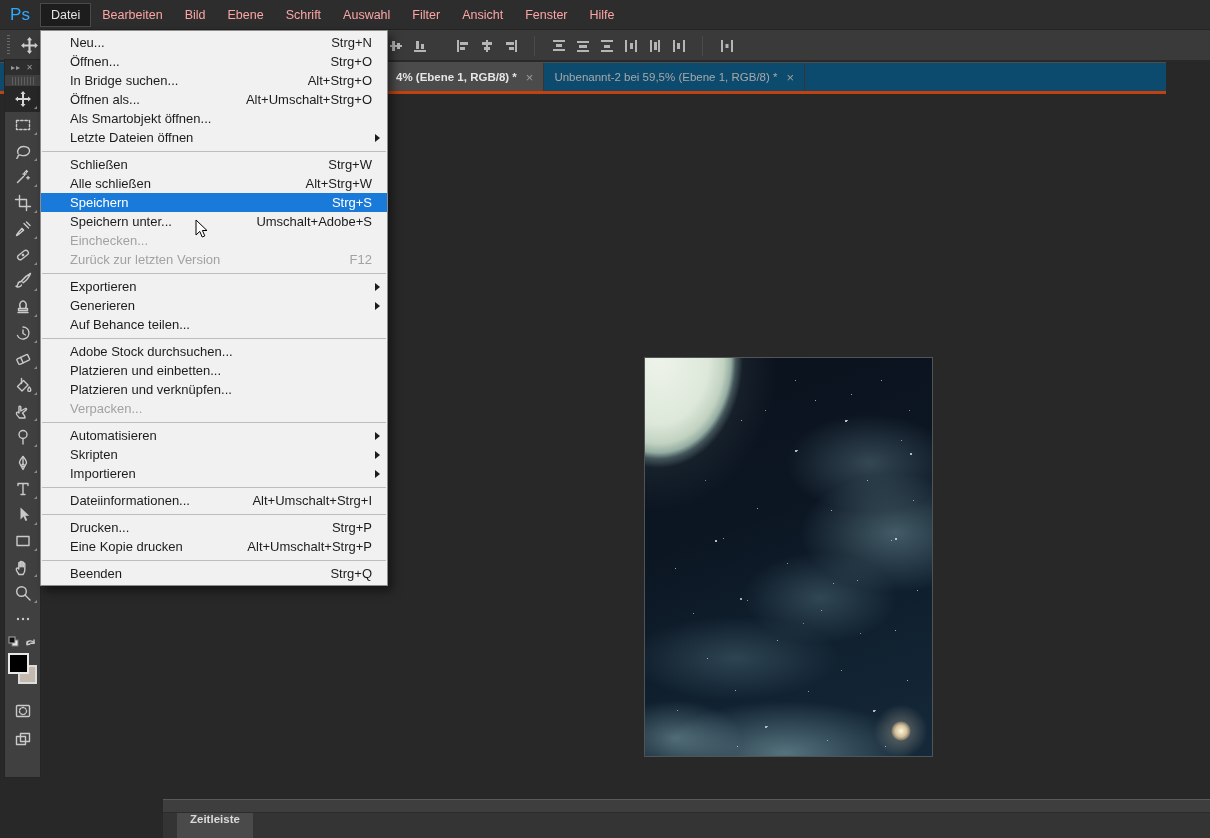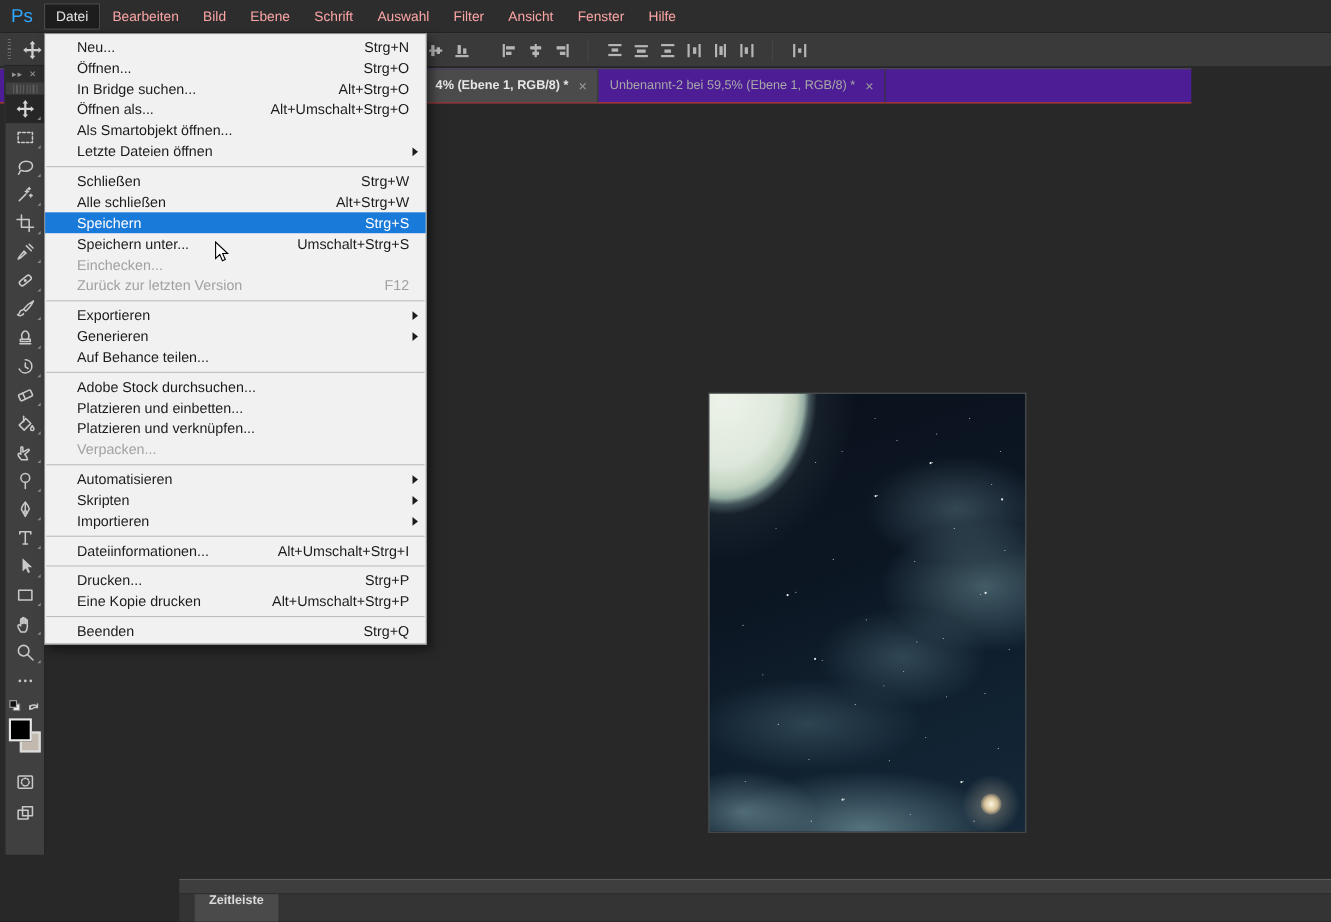--- a/index.html
+++ b/index.html
@@ -19,22 +19,22 @@
   .optionsbar { position:absolute; left:0; top:30px; width:1210px; height:31px;
     background:#3a3a3a; border-bottom:1px solid #2a2a2a; z-index:4; }
   .ob-grip { position:absolute; left:7px; top:5px; width:3px; height:21px;
     background:repeating-linear-gradient(180deg,#6a6a6a 0 1px,transparent 1px 3px); }
   .ob-move { position:absolute; left:20px; top:6px; }
   .ob-icons { position:absolute; left:362px; top:6px; display:flex; align-items:center; gap:5px; }
   .ob-icon { width:19px; height:19px; display:flex; align-items:center; justify-content:center; }
   .ob-sep { width:1px; height:20px; background:#2e2e2e; margin:0 9px; border-right:1px solid #4a4a4a; }
   .ob-gap { width:14px; }
   
-  .tabbar { position:absolute; left:0; top:62px; width:1083px; height:32px;
-    background:#4c1d95; border-top:1px solid #4d4d4d; border-bottom:1px solid #c2410c;
+  .tabbar { position:absolute; left:0; top:62px; width:1166px; height:32px;
+    background:#0c4a6e; border-top:1px solid #4d4d4d; border-bottom:3px solid #c2410c;
     display:flex; align-items:stretch; z-index:5; }
   .tab-spacer { width:386px; flex:none; }
   .tab { display:flex; align-items:center; padding:0 10px; font-size:11.5px; color:#a8a8a8;
     border-right:1px solid #353535; cursor:default; white-space:nowrap; }
   .tab.active { background:#4b4b4b; color:#e6e6e6; font-weight:bold; }
   .tab .tab-close { margin-left:9px; color:#9c9c9c; font-size:13px; font-weight:normal; }
   
   .toolpanel { position:absolute; left:4px; top:59px; width:37px; height:719px;
     background:#404040; border:1px solid #252525; z-index:20; display:flex; flex-direction:column; align-items:center; }
   .tp-header { width:100%; height:15px; background:#2e2e2e; display:flex; align-items:center;
@@ -519,21 +519,21 @@
 
 
         <div class="mi highlighted">
           <span class="mi-label">Speichern</span>
           <span class="mi-shortcut">Strg+S</span>
 
         </div>
 
         <div class="mi">
           <span class="mi-label">Speichern unter...</span>
-          <span class="mi-shortcut">Umschalt+Strg+S</span>
+          <span class="mi-shortcut">Umschalt+Adobe+S</span>
 
         </div>
 
         <div class="mi disabled">
           <span class="mi-label">Einchecken...</span>
           <span class="mi-shortcut"></span>
 
         </div>
 
         <div class="mi disabled">

